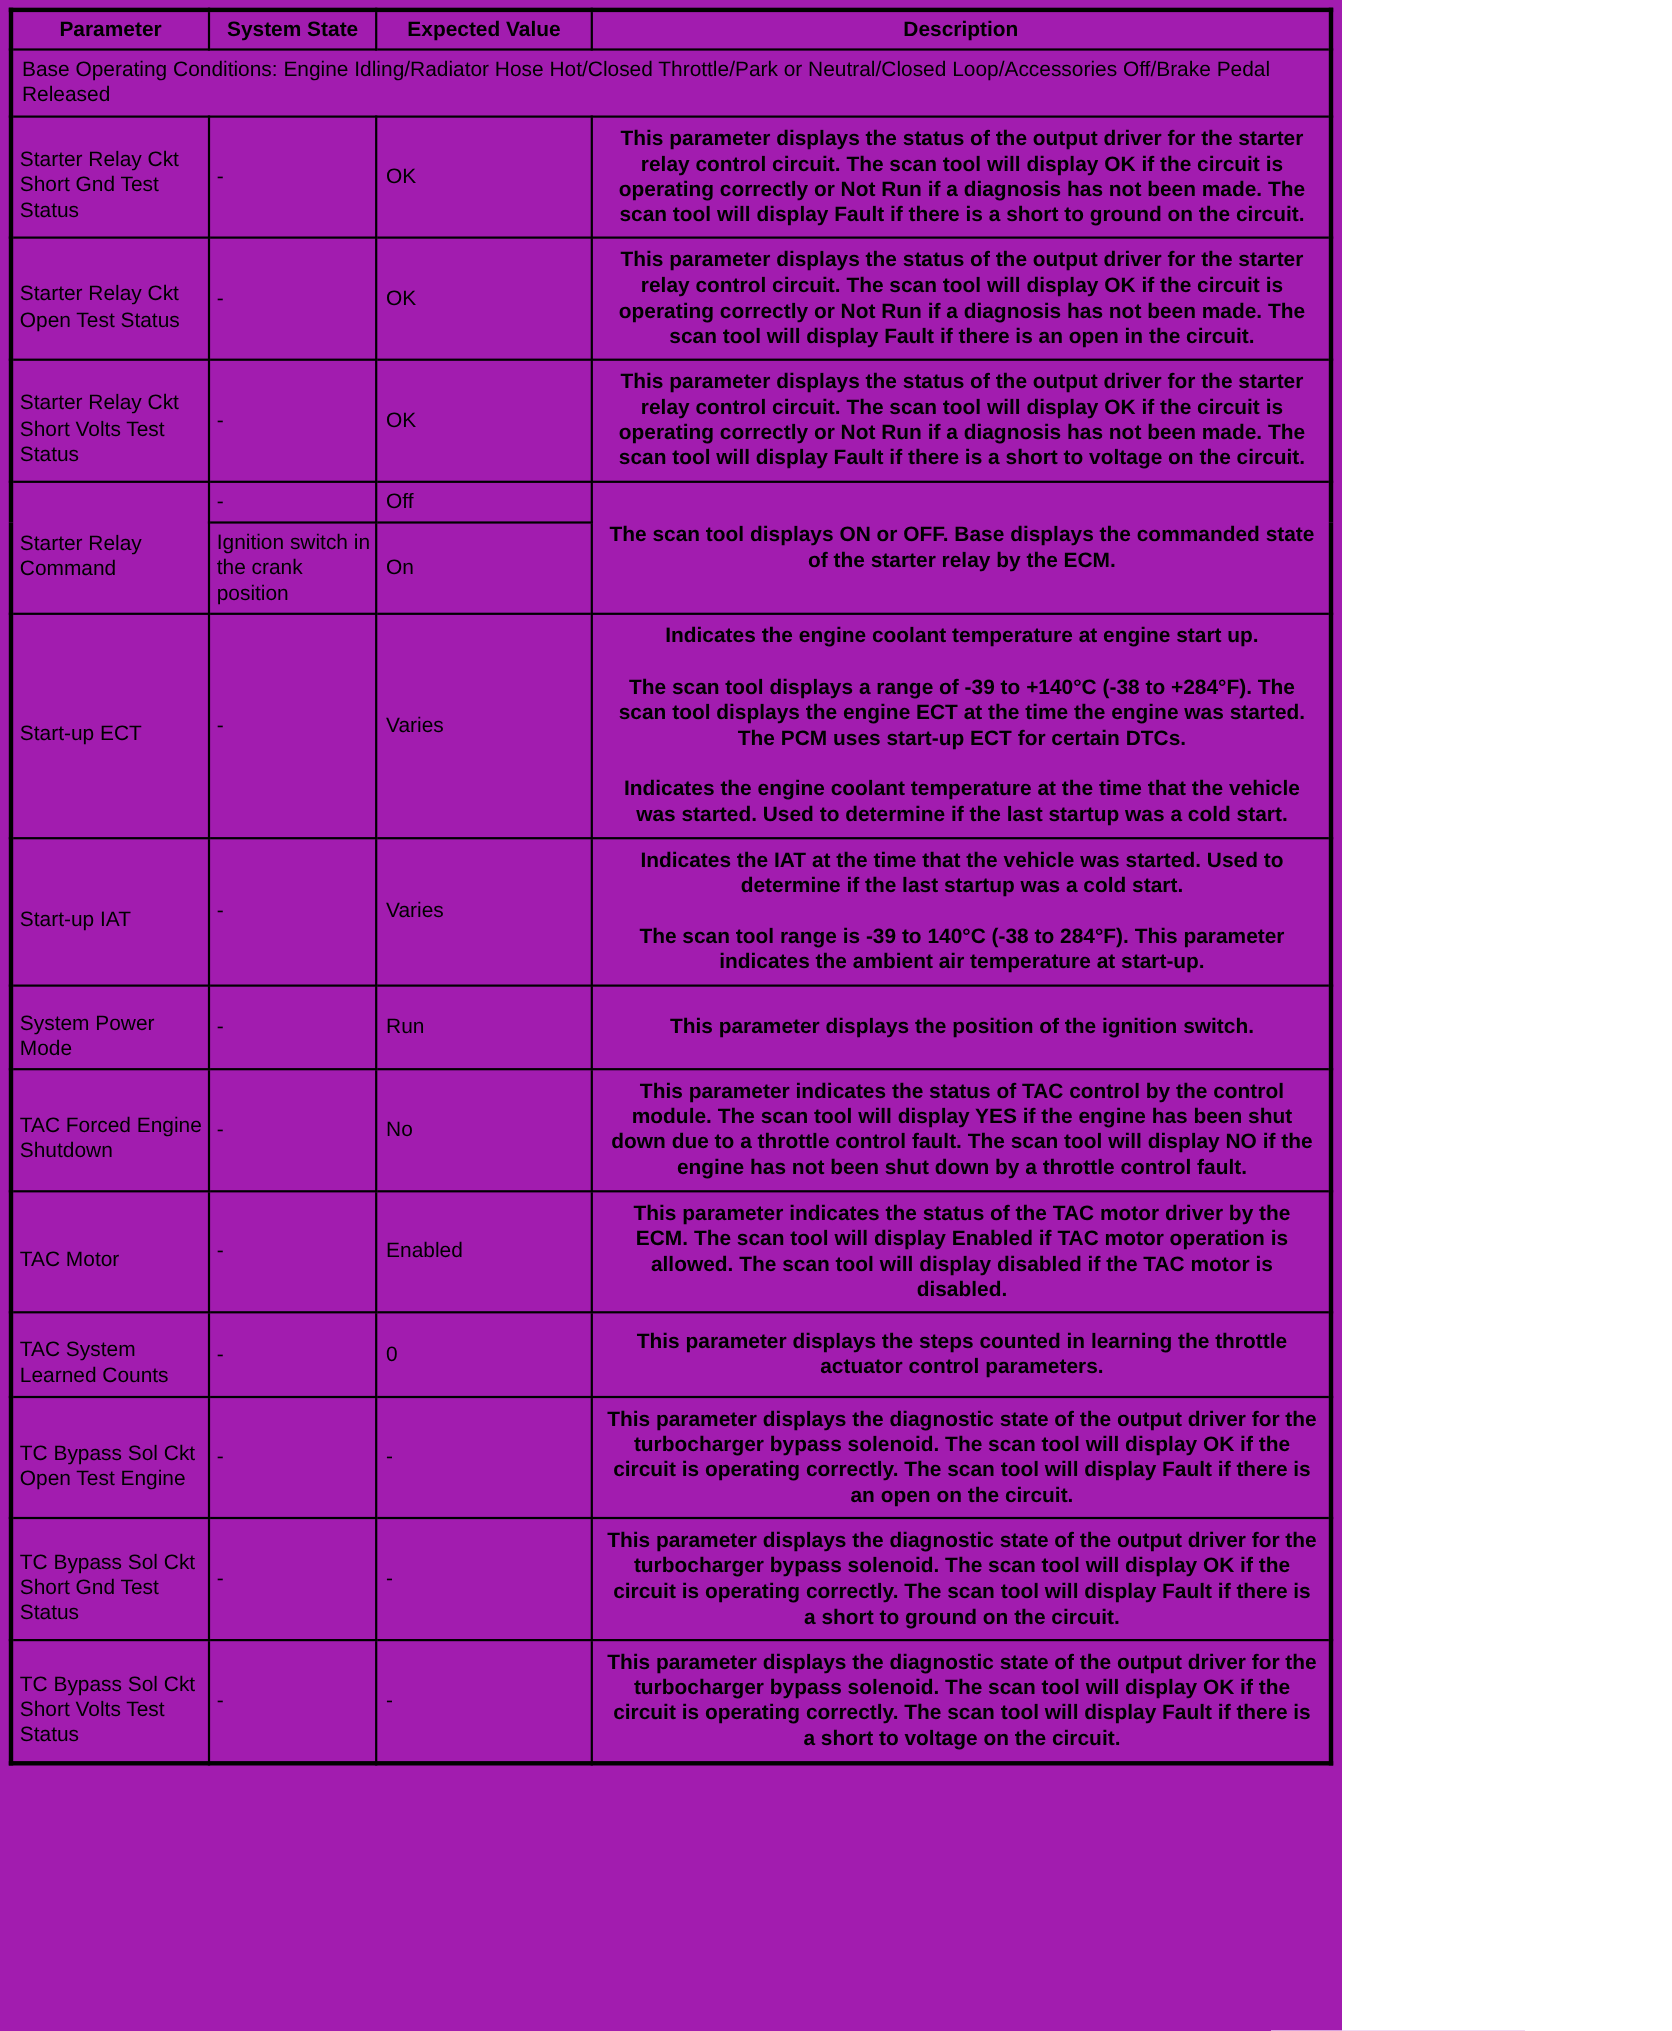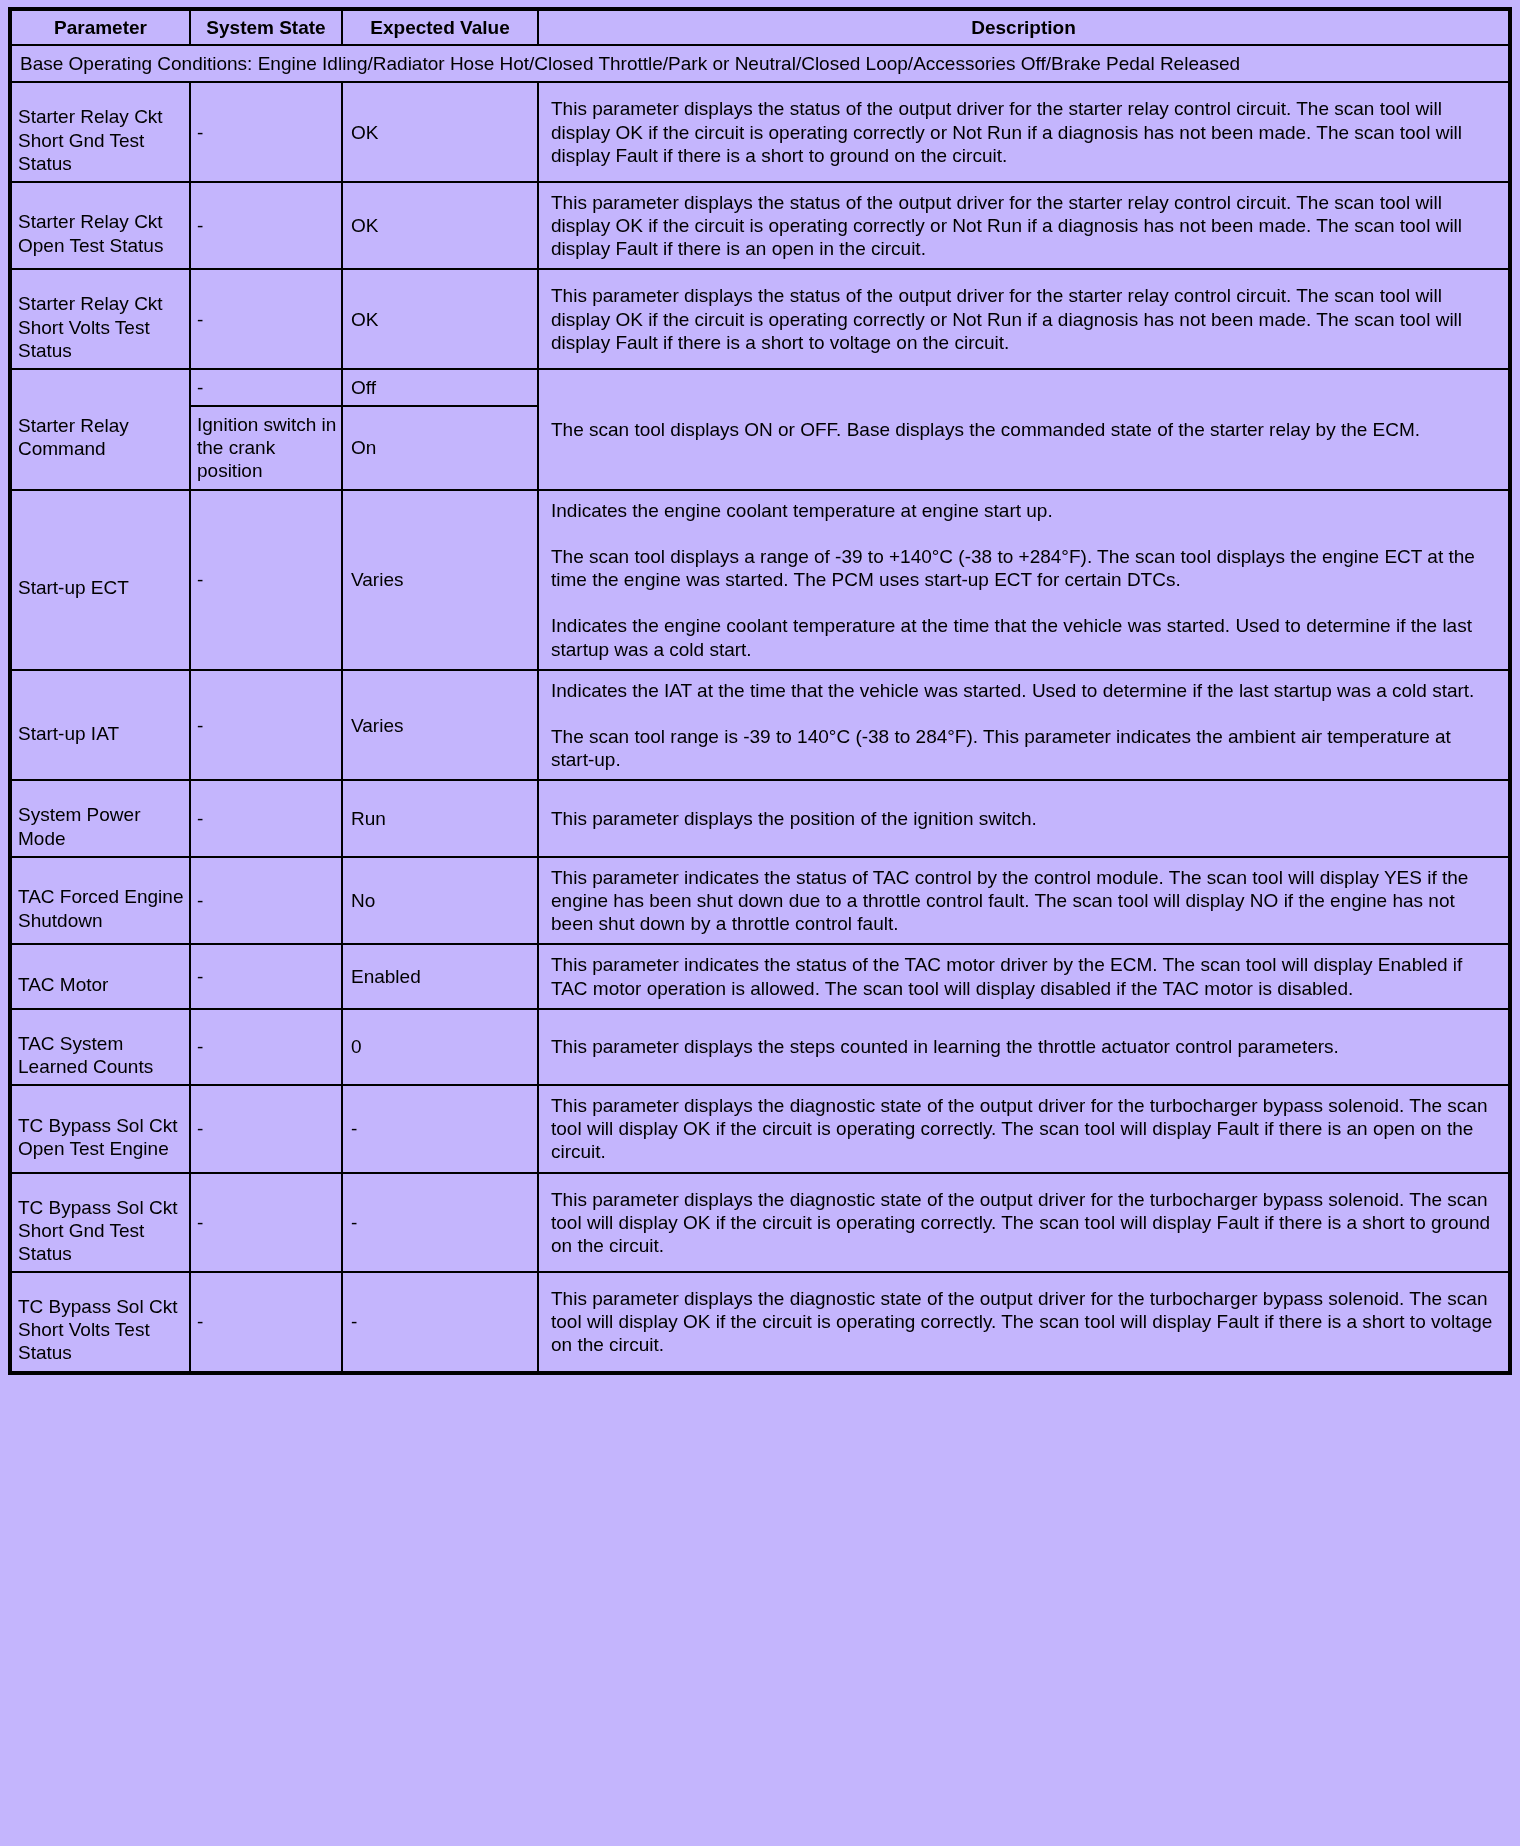--- a/index.html
+++ b/index.html
@@ -3,25 +3,25 @@
 <meta charset="utf-8">
 <style>
   html, body {
     margin: 0;
     padding: 0;
     background: #ffffff;
     font-family: "Liberation Sans", "DejaVu Sans", sans-serif;
     color: #000000;
   }
   .page {
-    width: 1520px;
+    width: 1220px;
     min-height: 1846px;
     box-sizing: border-box;
     padding: 7px 8px;
-    background: #c4b5fd;
+    background: #a21caf;
   }
   table.params {
     width: 100%;
     border-collapse: collapse;
     table-layout: fixed;
     border: 4px solid #000000;
     font-size: 19px;
     line-height: 1.22;
   }
   table.params th,
@@ -50,22 +50,23 @@
     padding: 6px 4px 6px 6px;
     text-align: left;
   }
   td.expected {
     padding: 6px 4px 6px 8px;
     text-align: left;
     border-radius: 14px;
   }
   td.desc {
     padding: 8px 10px 8px 12px;
-    text-align: left;
+    text-align: center;
     white-space: pre-line;
+    font-weight: bold;
   }
 </style>
 </head>
 <body>
 
 <div class="page">
   <table class="params">
     <colgroup>
       <col style="width:180px">
       <col style="width:152px">

